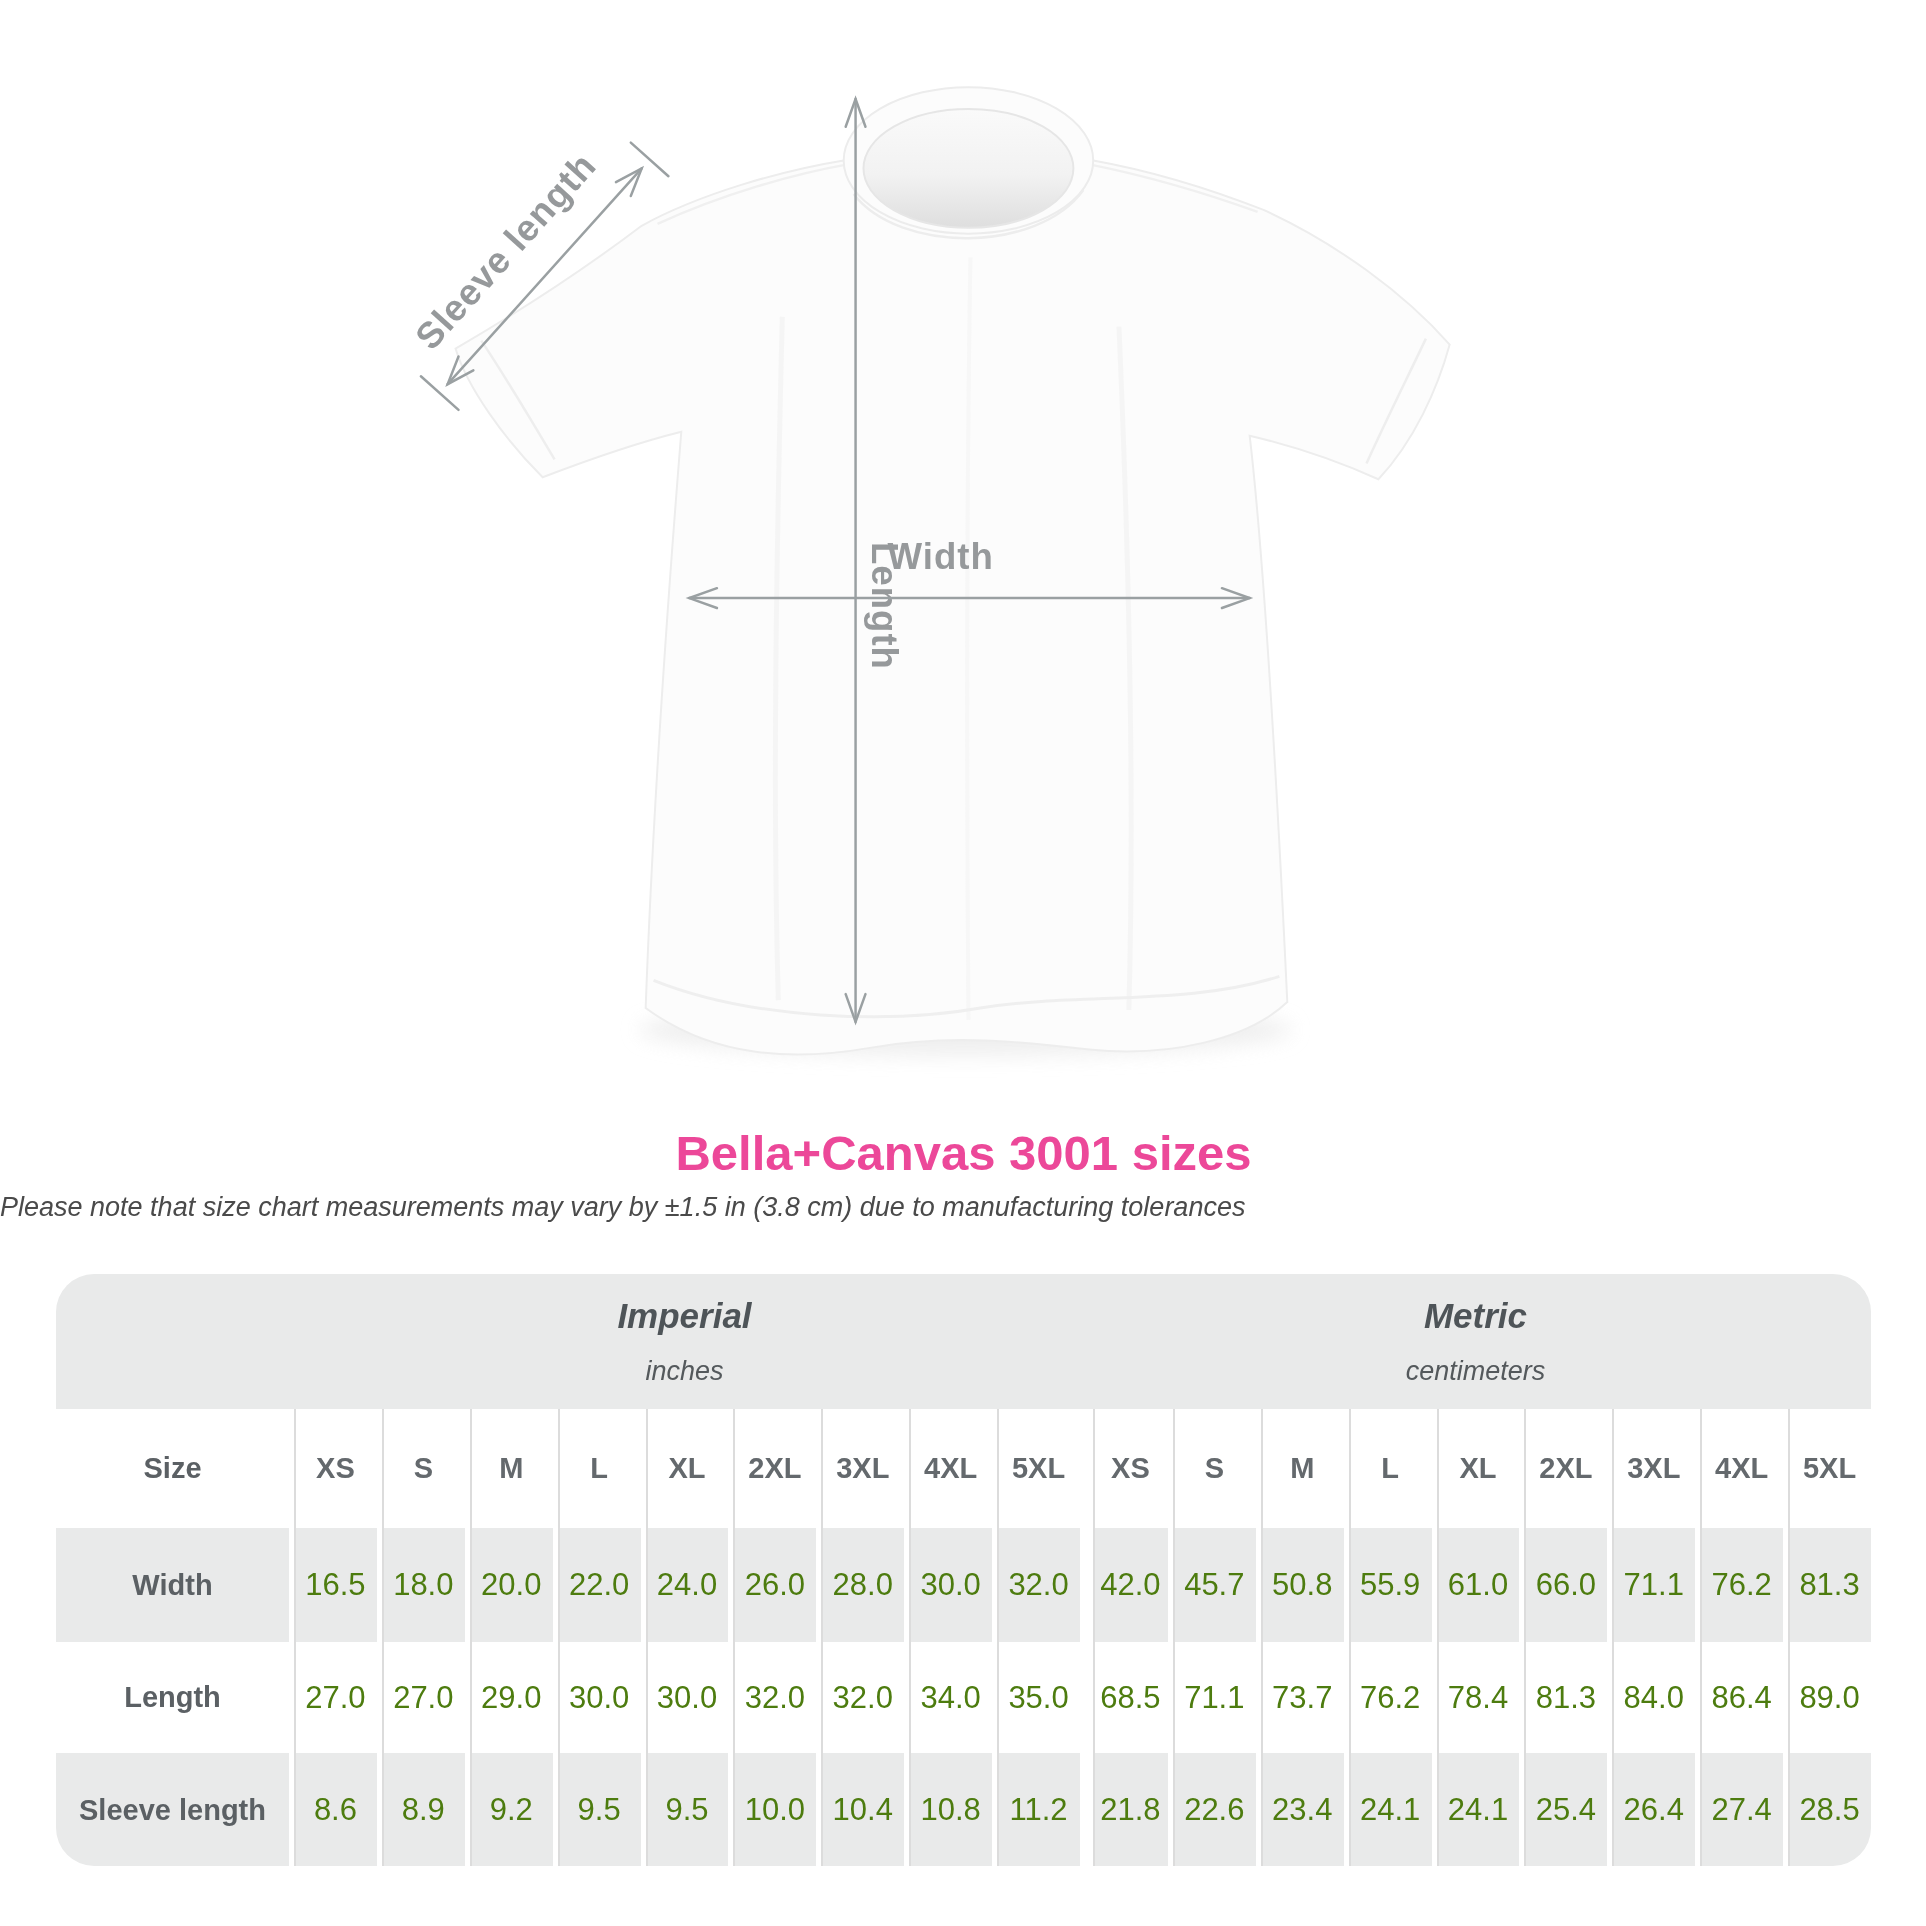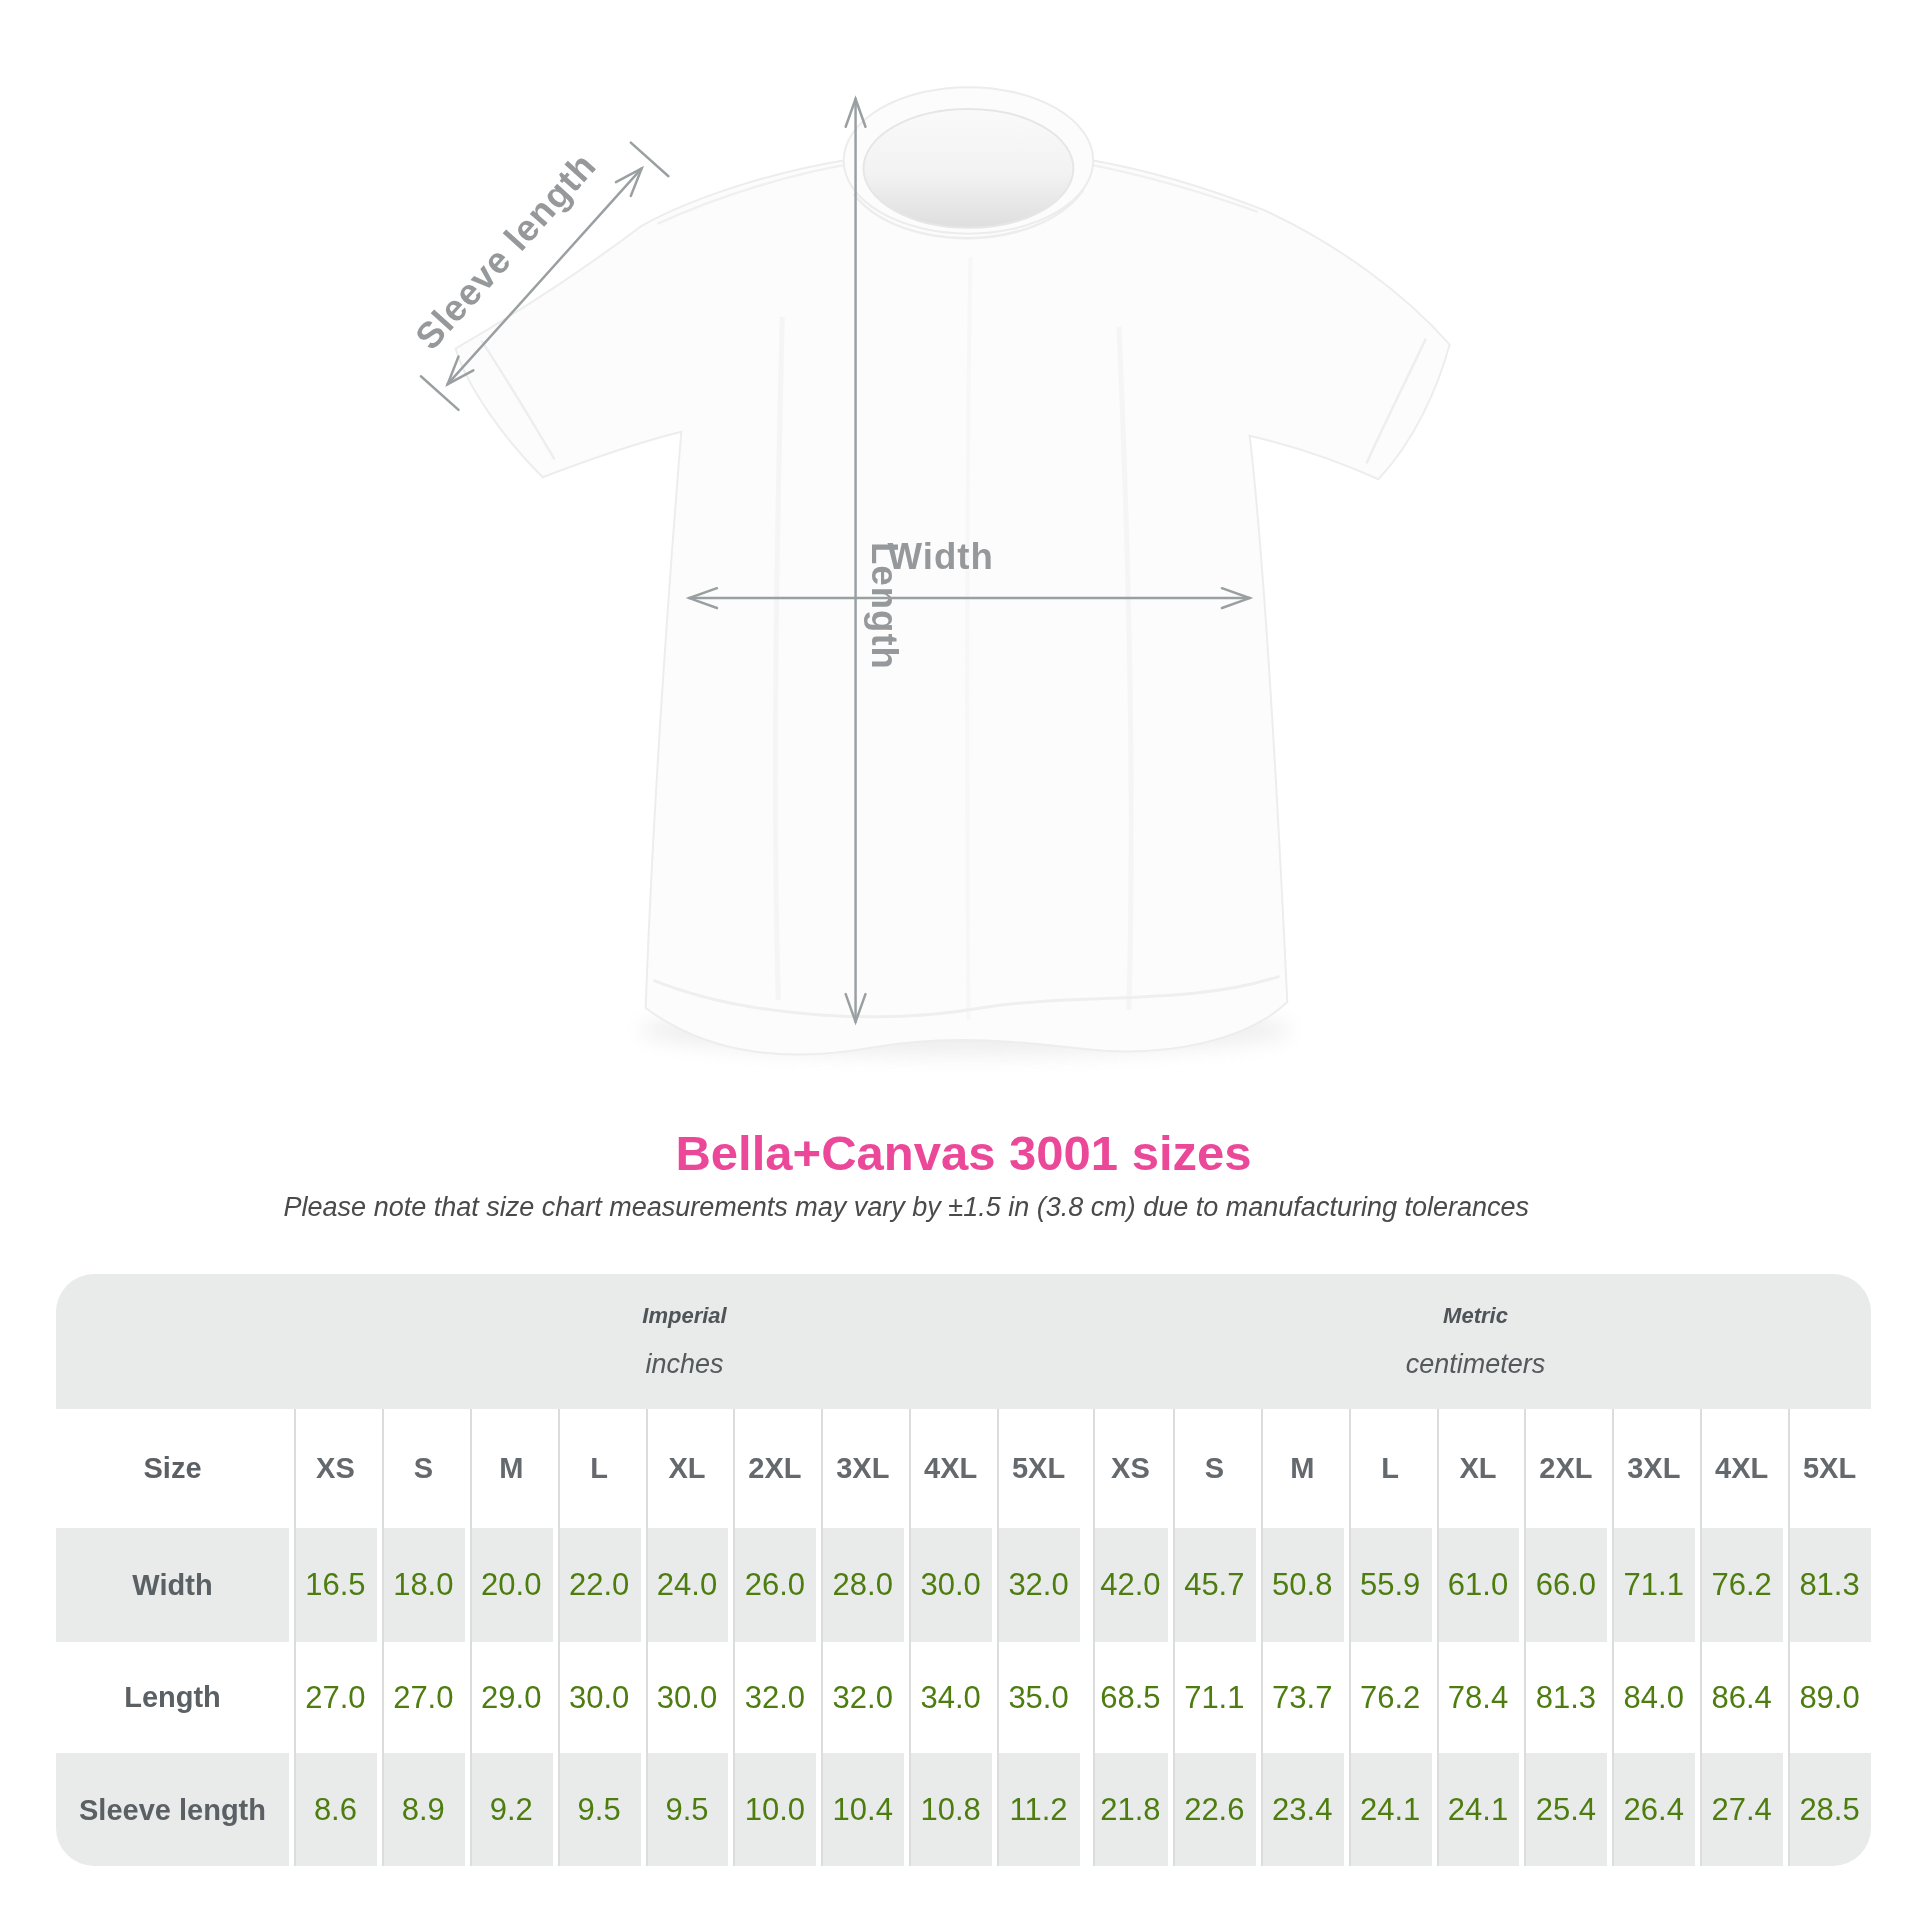--- a/index.html
+++ b/index.html
@@ -11,40 +11,40 @@
   
   .figure{position:absolute;left:0;top:0;width:1927px;height:1109px;}
   .measure-line{stroke:#9aa0a2;stroke-width:2.5;fill:none;stroke-linecap:round;}
   .measure-label{font-size:37px;font-weight:bold;fill:#96999b;letter-spacing:1px;}
   
   .title{
     position:absolute;left:0;top:1125px;width:1927px;text-align:center;
     font-size:49px;font-weight:bold;color:#ec4899;
   }
   .subtitle{
-    position:absolute;left:0;top:1192px;width:1529px;text-align:right;
+    position:absolute;left:0;top:1192px;width:1529px;text-align:left;
     font-size:27px;font-style:italic;color:#4a4a4a;
   }
   
   .size-table{
     position:absolute;left:56px;top:1274px;width:1815px;height:592px;
     background:#ffffff;border-radius:38px;overflow:hidden;
     display:grid;
     grid-template-columns:233px repeat(18, 1fr);
     grid-template-rows:135px 119px 114px 111px 114px;
   }
   .cell{display:flex;align-items:center;justify-content:center;}
   .band{background:#e9eaea;}
   .vline{border-left:5px solid #ffffff;box-shadow:inset 2px 0 0 #dcdcdc;}
   .vline-wide{border-left:13px solid #ffffff;box-shadow:inset 2px 0 0 #dcdcdc;}
   .group-cell{flex-direction:column;}
   .group-spacer{grid-column:1;}
   .group-imperial{grid-column:2 / 11;}
   .group-metric{grid-column:11 / 20;}
-  .group-name{font-size:22px;font-weight:bold;font-style:italic;color:#4e5458;}
+  .group-name{font-size:35px;font-weight:bold;font-style:italic;color:#4e5458;}
   .group-unit{font-size:27px;font-style:italic;color:#54595c;margin-top:20px;}
   .corner-label{font-size:29px;font-weight:bold;color:#5b6064;}
   .size-head{font-size:29px;font-weight:bold;color:#64696d;}
   .row-label{font-size:29px;font-weight:bold;color:#5b6064;}
   .value{font-size:31px;color:#4d7c0f;text-align:right;}
 </style>
 </head>
 <body>
 
 <svg class="figure" viewBox="0 0 1946 1120" width="1927" height="1109" aria-hidden="true">

